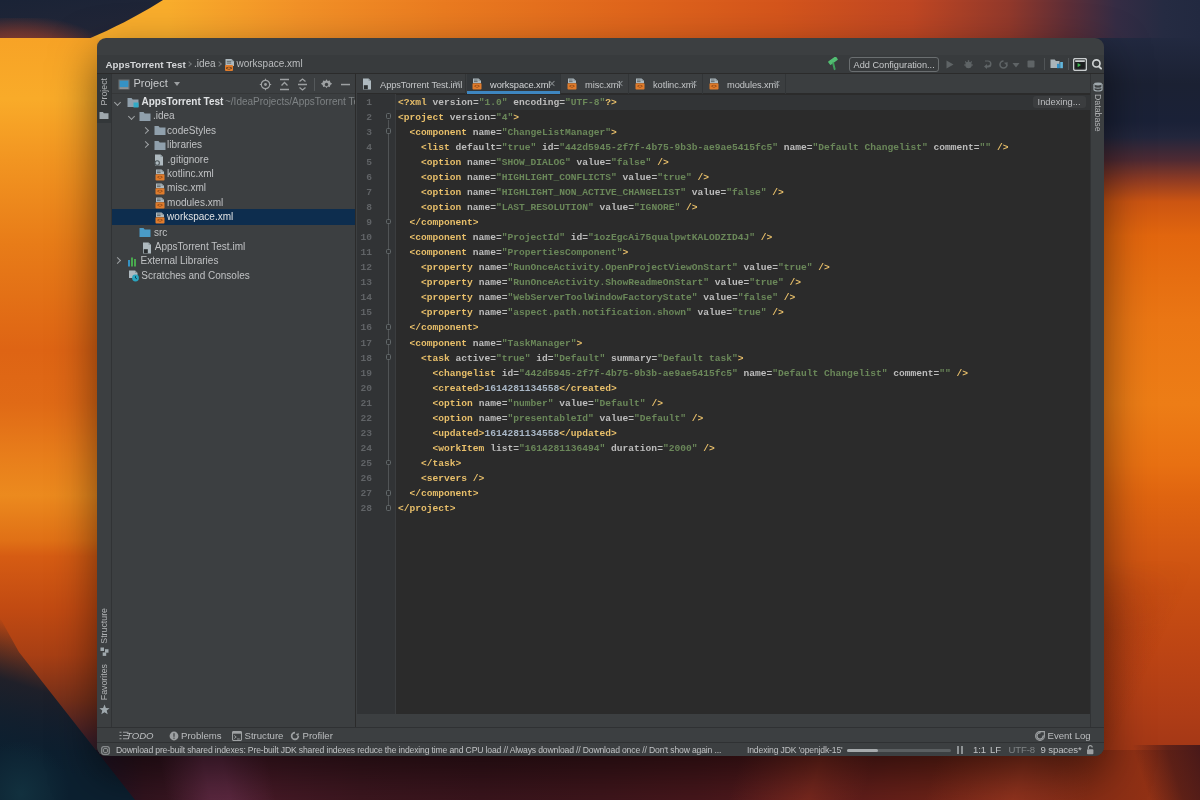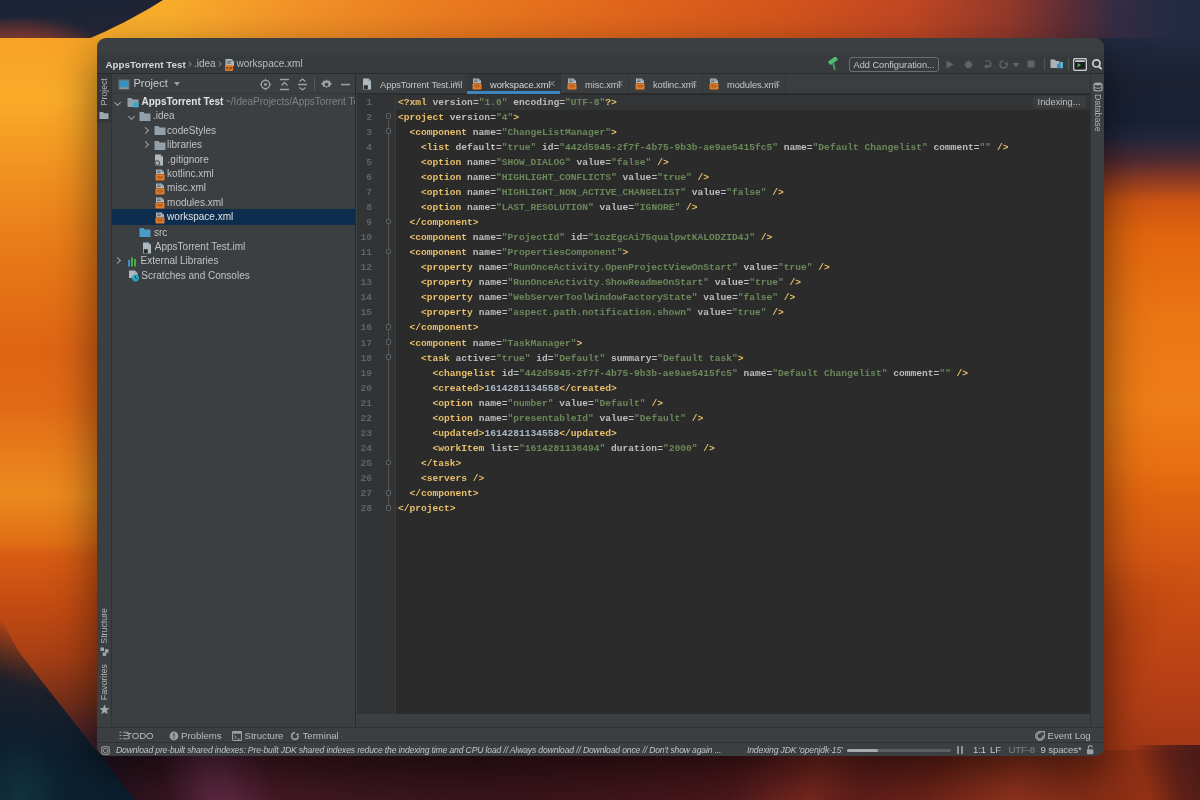--- a/index.html
+++ b/index.html
@@ -49,21 +49,21 @@
 #caretline{position:absolute;left:0;top:0.5px;width:100%;height:15.07px;background:#323436;}
 .t{color:#e8bf6a;}.a{color:#bcbcbc;}.s{color:#6a8759;}.v{color:#a9b7c6;}
 #belowed{position:absolute;left:0;top:639.5px;width:100%;height:13.5px;background:#3c3f41;}
 #indexing{position:absolute;right:4px;top:2px;background:#3b3d3f;border-radius:3px;padding:1px 5px;font-size:9.3px;color:#bcbec0;font-family:"Liberation Sans",sans-serif;}
 
 .vtext{writing-mode:vertical-rl;transform:rotate(180deg);font-size:8.8px;color:#b2b4b6;}
 .vtext2{writing-mode:vertical-rl;font-size:8.8px;color:#b2b4b6;}
 .bbi{position:absolute;top:2.5px;}
 .bbt{position:absolute;top:1.5px;font-size:9.6px;}
 .sbt{position:absolute;top:1.5px;font-size:9.6px;letter-spacing:-0.12px;white-space:nowrap;}
-.sbd{position:absolute;top:2.2px;font-size:8.6px;letter-spacing:-0.15px;white-space:nowrap;font-style:italic;}
+.sbd{position:absolute;top:2.2px;font-size:8.6px;letter-spacing:-0.15px;white-space:nowrap;}
 </style>
 </head>
 <body>
 <div id="wall">
  <div style="position:absolute;left:0;top:0;width:1200px;height:62px;background:linear-gradient(90deg,#f9ad2c 14%,#f29127 25%,#ea7b20 37%,#e0661c 52%,#d4551c 65%,#c04723 76%,#93392b 84%,#5e2e37 89%,#352c44 93%,#252b42 97%,#222940 100%);"></div>
  <svg style="position:absolute;left:0;top:0;" width="220" height="64" viewBox="0 0 220 64">
       <defs>
         <linearGradient id="nv" x1="0" y1="0" x2="0.35" y2="1">
           <stop offset="0" stop-color="#1a2336"></stop>
           <stop offset="0.75" stop-color="#232637"></stop>
@@ -422,38 +422,38 @@
           <path d="M1 2 v5.6 c0 0.8 1.8 1.4 4 1.4 s4 -0.6 4 -1.4 V2" fill="none" stroke="#9fa8ad" stroke-width="1.2"></path>
           <path d="M1 4.8 c0 0.8 1.8 1.4 4 1.4 s4 -0.6 4 -1.4" fill="none" stroke="#9fa8ad" stroke-width="1"></path>
         </svg>
    <div class="vtext2" style="position:absolute;left:2px;top:20px;">Database</div>
   </div>
  </div>
  <div id="bottombar">
   <svg class="bbi" style="left:22px;" width="10" height="9" viewBox="0 0 10 9">
         <path d="M0.5 1.2 h2 M0.5 4.5 h2 M0.5 7.8 h2 M4 1.2 h5.5 M4 4.5 h5.5 M4 7.8 h5.5" stroke="#9da0a2" stroke-width="1.1"></path>
       </svg>
-  <span class="bbt" style="left:29px;">TODO</span>
+  <span class="bbt" style="left:29px;font-style:italic;">TODO</span>
   <svg class="bbi" style="left:71.5px;" width="10" height="10" viewBox="0 0 10 10">
         <circle cx="5" cy="5" r="4.4" fill="#9da0a2"></circle>
         <rect x="4.4" y="2.2" width="1.2" height="3.6" fill="#3c3f41"></rect>
         <rect x="4.4" y="6.6" width="1.2" height="1.2" fill="#3c3f41"></rect>
       </svg>
   <span class="bbt" style="left:84px;">Problems</span>
   <svg class="bbi" style="left:134.5px;" width="10" height="10" viewBox="0 0 10 10">
         <rect x="0.5" y="0.5" width="9" height="9" rx="1.2" fill="none" stroke="#9da0a2" stroke-width="1.1"></rect>
         <rect x="0.5" y="0.5" width="9" height="2.2" fill="#9da0a2"></rect>
         <path d="M2.2 4.4 l2 1.6 -2 1.6 M5 8 h2.8" stroke="#9da0a2" stroke-width="0.9" fill="none"></path>
       </svg>
   <span class="bbt" style="left:147.5px;">Structure</span>
   <svg class="bbi" style="left:193px;" width="10" height="10" viewBox="0 0 10 10">
         <path d="M5 0.8 a4.2 4.2 0 1 0 4.2 4.2 h-1.7 a2.5 2.5 0 1 1 -2.5 -2.5 Z" fill="#9da0a2"></path>
         <path d="M5.6 3 l3.4 -0.8 -0.8 3.4 Z" fill="#9da0a2"></path>
       </svg>
-  <span class="bbt" style="left:205.5px;">Terminal</span>
+  <span class="bbt" style="left:205.5px;">Profiler</span>
   <svg class="bbi" style="left:938px;" width="10" height="10" viewBox="0 0 10 10">
         <path d="M5 0.6 a4.4 4.4 0 1 0 4.4 4.4 L8 5 a3 3 0 1 1 -3 -3 Z" fill="none" stroke="#9da0a2" stroke-width="1.1"></path>
         <path d="M9.4 5 V0.6 L5 0.6" fill="none" stroke="#9da0a2" stroke-width="1.1"></path>
       </svg>
   <span class="bbt" style="left:950.5px;">Event Log</span>
  </div>
  <div id="statusbar">
   <svg style="position:absolute;left:4px;top:3px;" width="9" height="9" viewBox="0 0 9 9">
         <rect x="0.8" y="0.8" width="7.4" height="7.4" rx="1.4" fill="none" stroke="#9da0a2" stroke-width="1.1"></rect>
         <rect x="2.6" y="2.6" width="3.8" height="3.8" rx="0.6" fill="none" stroke="#9da0a2" stroke-width="0.9"></rect>

